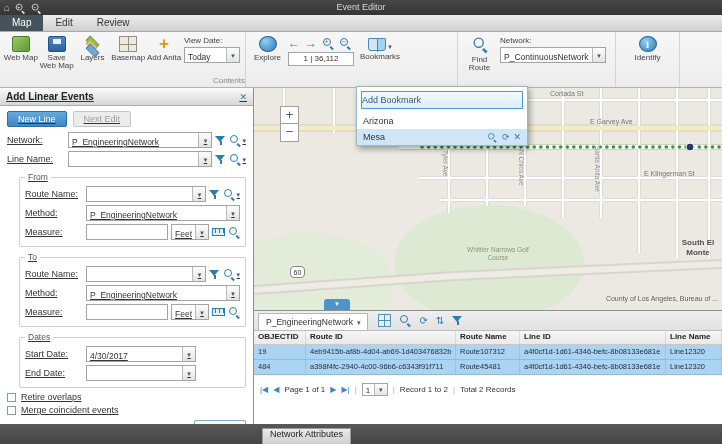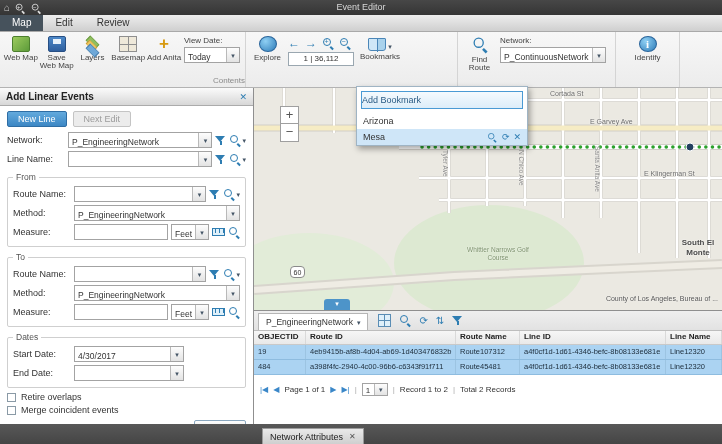--- a/index.html
+++ b/index.html
@@ -56,36 +56,36 @@
   .mag .sg{position:absolute;left:2.5px;top:0.5px;font-size:7px;font-style:normal;color:currentColor;}
   .mag.white{color:#e2e2e2;transform:scale(.85);}
   .mag.big{transform:scale(1.3);margin-top:4px;}
 
   
   .dd{height:16px;background:#fff;border:1px solid #a3a3a3;display:flex;align-items:flex-end;position:relative;cursor:default;}
   .dd .txt{flex:1;padding:0 3px;font-size:8.5px;white-space:nowrap;overflow:hidden;}
   .dd .ddbtn{width:13px;height:100%;border-left:1px solid #b9b9b9;background:linear-gradient(#fdfdfd,#e3e3e3);display:flex;align-items:center;justify-content:center;}
 
   
-  .lpanel{position:absolute;left:0;top:88px;width:254px;height:336px;background:#fff;border-right:1px solid #8f8f8f;}
+  .lpanel{position:absolute;left:0;top:88px;width:254px;height:336px;background:#fff;border-right:1px solid #8f8f8f;text-decoration:underline;}
   .lp-head{height:18px;background:linear-gradient(#fbfbfb,#d7d7d7);border-bottom:1px solid #ababab;display:flex;align-items:center;padding:0 6px;}
   .lp-head .t{flex:1;font-size:10px;font-weight:bold;color:#222;}
   .lp-close{color:#2e7db2;font-size:9px;cursor:default;}
   .lp-body{padding:5px 7px 0 7px;}
   .btnrow{display:flex;gap:6px;margin-bottom:5px;}
   .btn-blue{background:linear-gradient(#63aadd,#3c87c4);border:1px solid #2e6da4;color:#fff;font-size:9px;padding:2px 10px;border-radius:2px;}
   .btn-dis{background:#ececec;border:1px solid #c4c4c4;color:#9c9c9c;font-size:9px;padding:2px 10px;border-radius:2px;}
   .frow{display:flex;align-items:center;margin:3px 0;gap:3px;}
   .frow .lbl{width:58px;font-size:9px;color:#333;flex:none;}
   .frow .dd{flex:1;}
   .ico-filter{width:11px;height:11px;position:relative;flex:none;}
   .ico-filter::before{content:"";position:absolute;left:0;top:1px;border-left:5px solid transparent;border-right:5px solid transparent;border-top:6px solid #2e7db2;}
   .ico-filter::after{content:"";position:absolute;left:4.5px;top:6px;width:2px;height:4px;background:#2e7db2;}
   .magdd{display:flex;align-items:center;gap:1px;flex:none;}
-  .gbox{border:1px solid #cfcfcf;border-radius:2px;margin:5px 0 4px 0;padding:1px 5px 3px 5px;}
+  .gbox{border:1px solid #cfcfcf;border-radius:2px;margin:5px 0 4px 12px;padding:1px 5px 3px 5px;}
   .gbox legend{font-size:8.5px;color:#555;padding:0 3px;}
   .inputbox{height:16px;background:#fff;border:1px solid #a3a3a3;flex:1;}
   .unit-dd{width:38px;flex:none !important;}
   .ico-ruler{width:13px;height:8px;border:1px solid #2e7db2;background:#dff0fa;background-image:linear-gradient(90deg,#2e7db2 1px,transparent 1px);background-size:4px 4px;background-position:2px 0;background-repeat:repeat-x;flex:none;}
   .cbrow{display:flex;align-items:center;gap:5px;margin:3px 0;}
   .cb{width:9px;height:9px;border:1px solid #8a9aa6;background:#fff;flex:none;}
   .cbl{font-size:9px;color:#333;}
   .nextrow{display:flex;justify-content:flex-end;margin-top:5px;}
   .btn-next{background:linear-gradient(#fdfdfd,#dfdfdf);border:1px solid #8aa7bf;color:#333;font-size:9px;padding:2px 12px;border-radius:2px;}
 
@@ -124,21 +124,21 @@
   .grow span{font-size:7.5px;color:#1c2c3a;padding:2px 4px;border-right:1px solid #9cc4e2;overflow:hidden;white-space:nowrap;}
   .c0{width:52px;flex:none;}.c1{width:150px;flex:none;}.c2{width:64px;flex:none;}.c3{width:146px;flex:none;}.c4{flex:1;}
   .pager{display:flex;align-items:center;gap:5px;padding:0 6px;margin-top:8px;font-size:8px;color:#333;}
   .pgi{color:#3a87c8;font-size:8px;cursor:default;}
   .psep{color:#aaa;}
   .pagedd{width:26px;height:13px;}
   .pagedd .txt{font-size:8px;}
 
   
   .bottombar{position:absolute;left:0;top:424px;width:722px;height:20px;background:linear-gradient(#585858,#454545);display:flex;align-items:flex-end;}
-  .btab{margin-left:262px;height:16px;background:linear-gradient(#e9e9e9,#cfcfcf);border:1px solid #9a9a9a;border-bottom:none;display:flex;align-items:center;gap:6px;padding:0 7px;font-size:9px;color:#222;}
+  .btab{margin-left:262px;height:16px;background:linear-gradient(#e9e9e9,#cfcfcf);border:1px solid #9a9a9a;border-bottom:none;display:flex;align-items:center;gap:6px;padding:0 7px;font-size:9px;color:#222;flex-direction:column;}
   .btab .x{color:#555;font-size:8px;}
 </style>
 </head>
 <body>
 
 <div class="app">
 
   <div class="titlebar">
     <div class="tb-icons">
       <span class="glyph">⌂</span>

